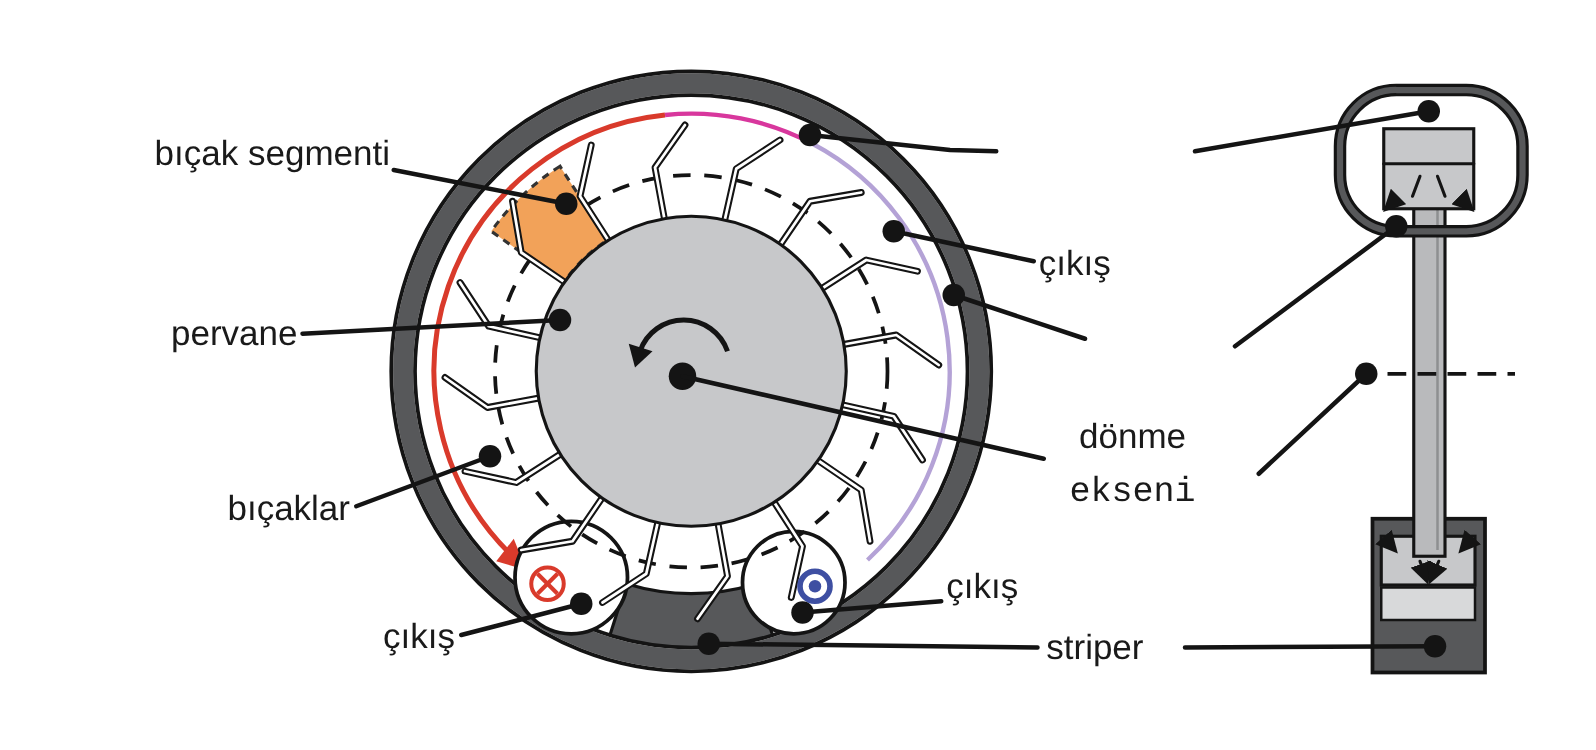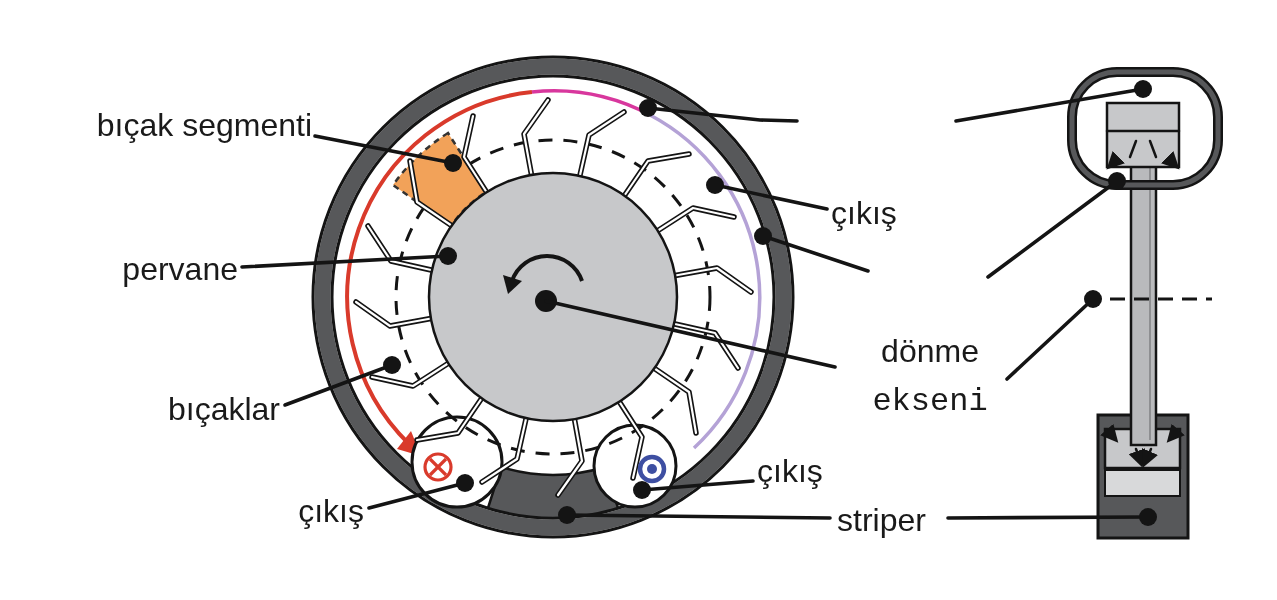--- a/index.html
+++ b/index.html
@@ -5,21 +5,21 @@
   :root{
     --highlight_orange:#f2a259; --rotation_red:#d93a2b; --flow_magenta:#d8379d;
     --flow_purple:#b4a2d6; --inlet_blue:#3e4fa2; --housing_gray:#57585a;
     --impeller_gray:#c7c8ca; --shaft_gray:#b9babc; --band_gray:#d8d9da; --line_black:#141414;
   }
   html,body{margin:0;padding:0;}
   body{width:1277px;height:600px;background:#ffffff;position:relative;overflow:hidden;
        font-family:"Liberation Sans", sans-serif;}
   #stage{position:absolute;left:0;top:0;width:1277px;height:600px;}
   svg{position:absolute;left:0;top:0;}
-  .label{position:absolute;color:#1a1a1a;font-size:32px;line-height:1.15;white-space:nowrap;}
+  .label{position:absolute;color:#1a1a1a;font-size:28px;line-height:1.15;white-space:nowrap;}
   .r{text-align:right;}
   .c{text-align:center;}
   
   .ln{stroke:var(--line_black);stroke-width:3.6;stroke-linecap:round;fill:none;}
   .dot{fill:var(--line_black);stroke:none;}
   .ring-band{fill:none;stroke:var(--housing_gray);stroke-width:16;}
   .ring-edge{fill:none;stroke:var(--line_black);stroke-width:3;}
   .disc{fill:var(--impeller_gray);stroke:var(--line_black);stroke-width:2.5;}
   .dashc{fill:none;stroke:var(--line_black);stroke-width:3;stroke-dasharray:14 11;}
   .reda{stroke:var(--rotation_red);stroke-width:4;fill:none;}
@@ -220,20 +220,20 @@
         </g>
   </g>
 </svg>
 
 <div class="label r" style="left:40px;top:107px;width:272px;">bıçak segmenti</div>
 <div class="label r" style="left:40px;top:251px;width:198px;">pervane</div>
 <div class="label r" style="left:40px;top:391px;width:240px;">bıçaklar</div>
 <div class="label r" style="left:40px;top:493px;width:324px;">çıkış</div>
 
 <div class="label" style="left:831px;top:195px;">çıkış</div>
-<div class="label c" style="left:848px;top:333px;width:164px;">
+<div class="label c" style="left:824px;top:333px;width:164px;">
   <div>dönme</div>
   <div style="margin-top:14px;font-family:Liberation Mono, monospace;">ekseni</div>
 </div>
 <div class="label" style="left:757px;top:453px;">çıkış</div>
 <div class="label" style="left:837px;top:502px;">striper</div>
 
 </div>
 
 </body></html>

